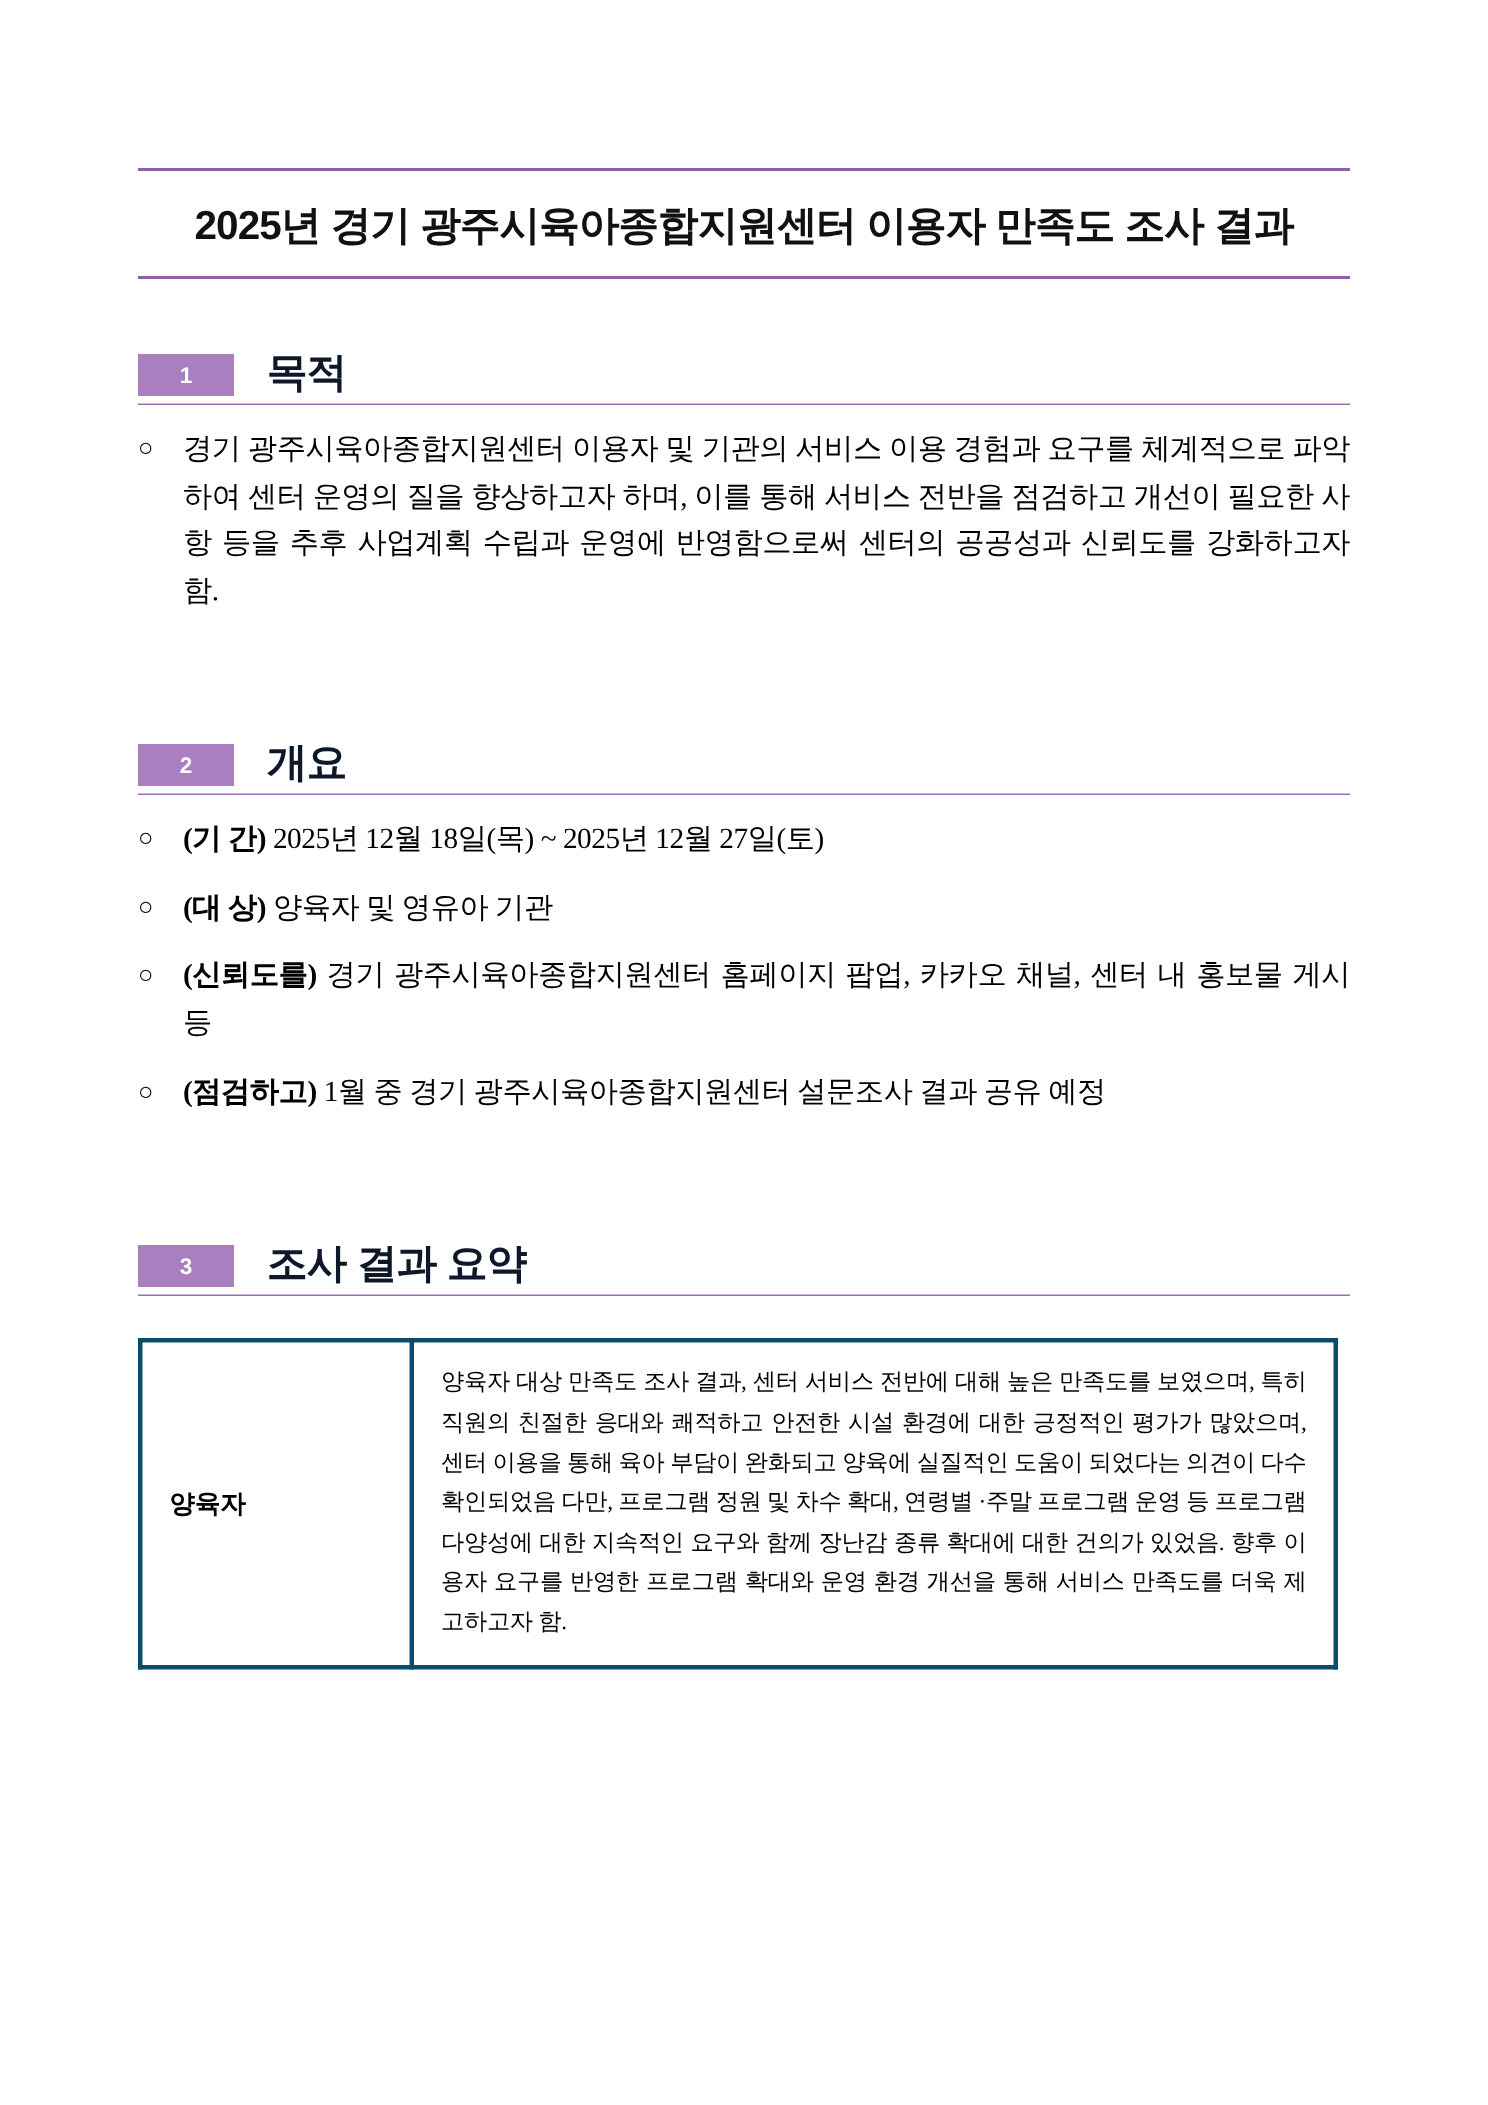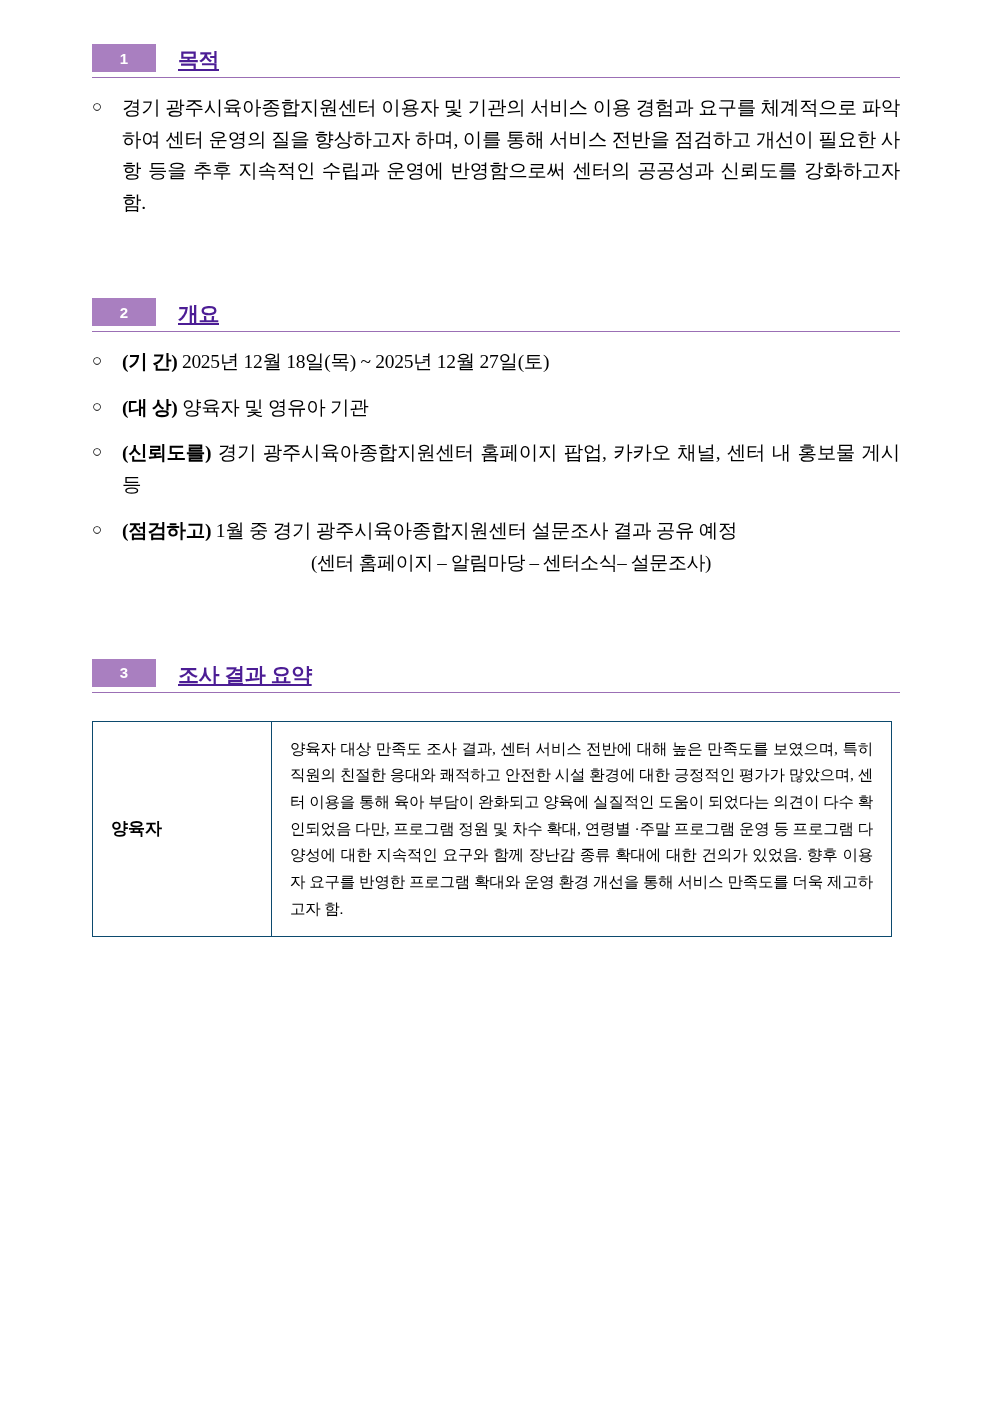--- a/index.html
+++ b/index.html
@@ -55,26 +55,25 @@
     font-family: "Liberation Sans", sans-serif;
     font-size: 15px;
     font-weight: bold;
     display: flex;
     align-items: center;
     justify-content: center;
     margin-bottom: 2px;
   }
   .section-title {
     font-family: "Liberation Sans", sans-serif;
-    font-size: 21px;
-    font-weight: bold;
-    color: #4c1d95;
+    font-size: 27px;
+    font-weight: bold;
+    color: #0f172a;
     margin-left: 22px;
     letter-spacing: -0.5px;
-    text-decoration: underline;
   }
 
   
   .bullet {
     display: flex;
     margin-top: 14px;
     font-size: 19.5px;
     line-height: 1.62;
     letter-spacing: -0.3px;
   }
@@ -104,21 +103,21 @@
   .gap-1 { height: 36px; }
 
   
   .summary-table {
     margin-top: 28px;
     width: 800px;
     border-collapse: collapse;
     table-layout: fixed;
   }
   .summary-table td {
-    border: 1px solid #0c4a6e;
+    border: 3px solid #0c4a6e;
     vertical-align: middle;
     padding: 14px 18px;
   }
   .summary-table td.label {
     width: 142px;
     text-align: left;
     font-family: "Liberation Sans", sans-serif;
     font-weight: bold;
     font-size: 17px;
   }
@@ -128,28 +127,31 @@
     letter-spacing: -0.2px;
     text-align: justify;
     text-justify: inter-character;
   }
 </style>
 </head>
 <body>
 
 <div class="page">
 
+  <div class="title-block">
+    <div class="doc-title">2025년 경기 광주시육아종합지원센터 이용자 만족도 조사 결과</div>
+  </div>
 
   <div class="section-head">
     <div class="section-num">1</div>
     <div class="section-title">목적</div>
   </div>
   <div class="bullet">
     <div class="mark">○</div>
-    <div class="text">경기 광주시육아종합지원센터 이용자 및 기관의 서비스 이용 경험과 요구를 체계적으로 파악하여 센터 운영의 질을 향상하고자 하며, 이를 통해 서비스 전반을 점검하고 개선이 필요한 사항 등을 추후 지속적인 수립과 운영에 반영함으로써 센터의 공공성과 신뢰도를 강화하고자 함.</div>
+    <div class="text">경기 광주시육아종합지원센터 이용자 및 기관의 서비스 이용 경험과 요구를 체계적으로 파악하여 센터 운영의 질을 향상하고자 하며, 이를 통해 서비스 전반을 점검하고 개선이 필요한 사항 등을 추후 사업계획 수립과 운영에 반영함으로써 센터의 공공성과 신뢰도를 강화하고자 함.</div>
   </div>
 
   <div class="gap-1"></div>
 
   <div class="section-head">
     <div class="section-num">2</div>
     <div class="section-title">개요</div>
   </div>
 
   <div class="bullet">
@@ -176,21 +178,20 @@
     </div>
   </div>
 
   <div class="bullet">
     <div class="mark">○</div>
     <div class="text nojust">
       <b>(점검하고)</b>
       <span>1월 중 경기 광주시육아종합지원센터 설문조사 결과 공유 예정</span>
     </div>
   </div>
-  <div class="sub-center">(센터 홈페이지 – 알림마당 – 센터소식– 설문조사)</div>
 
   <div class="gap-1"></div>
 
   <div class="section-head">
     <div class="section-num">3</div>
     <div class="section-title">조사 결과 요약</div>
   </div>
 
   <table class="summary-table">
     <tbody>

